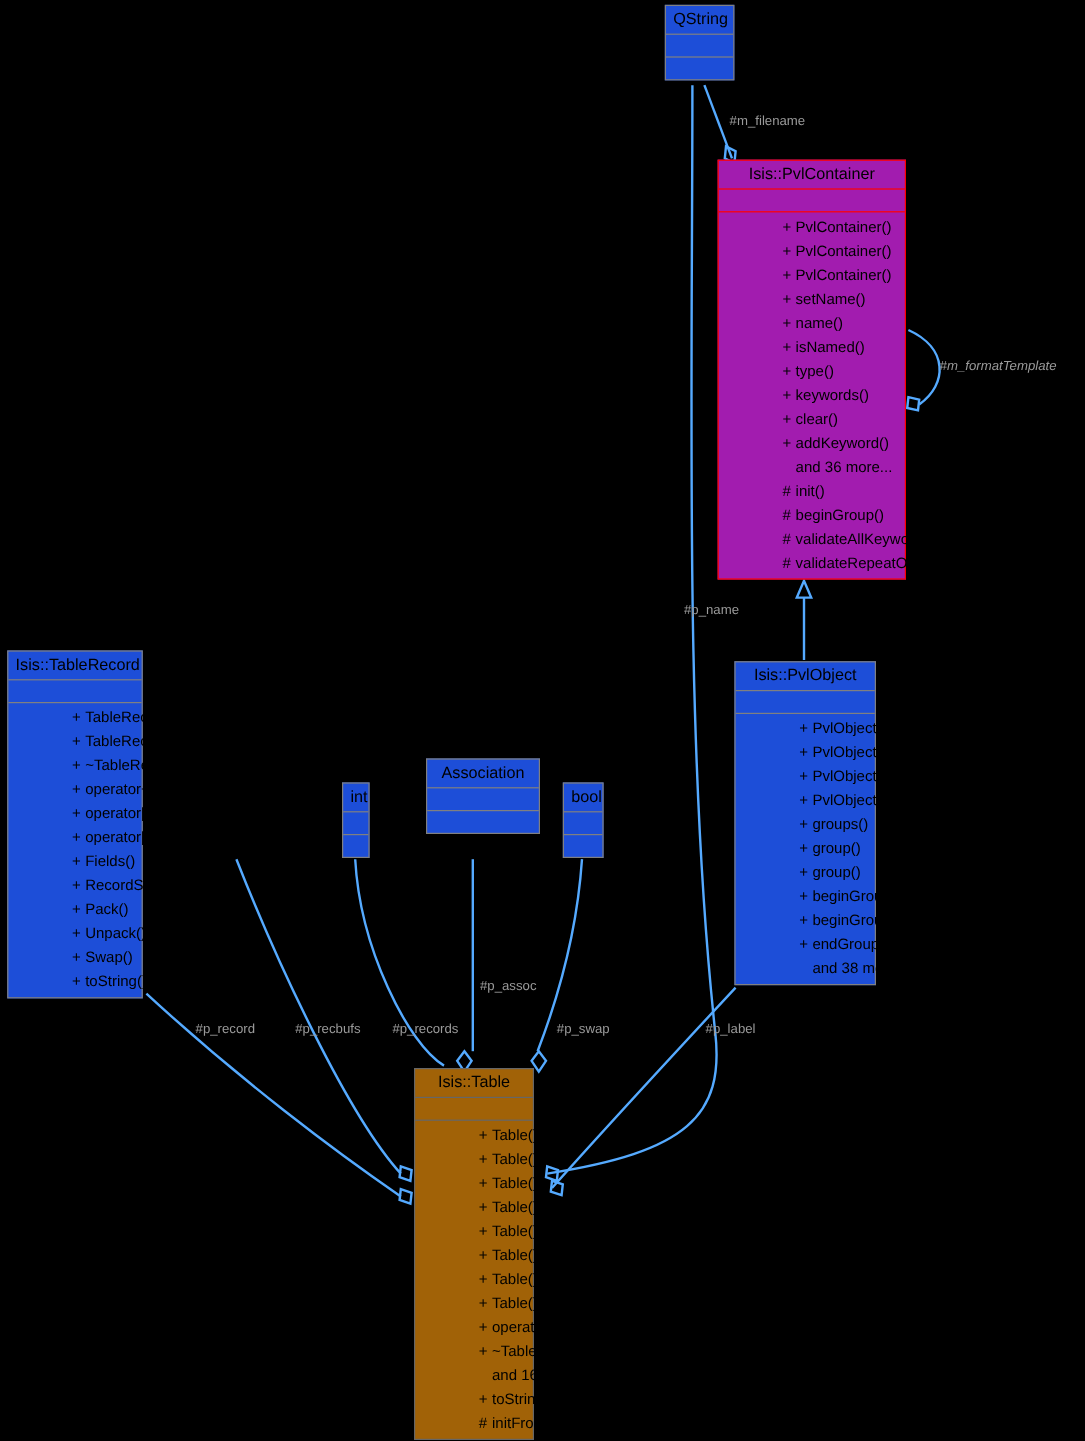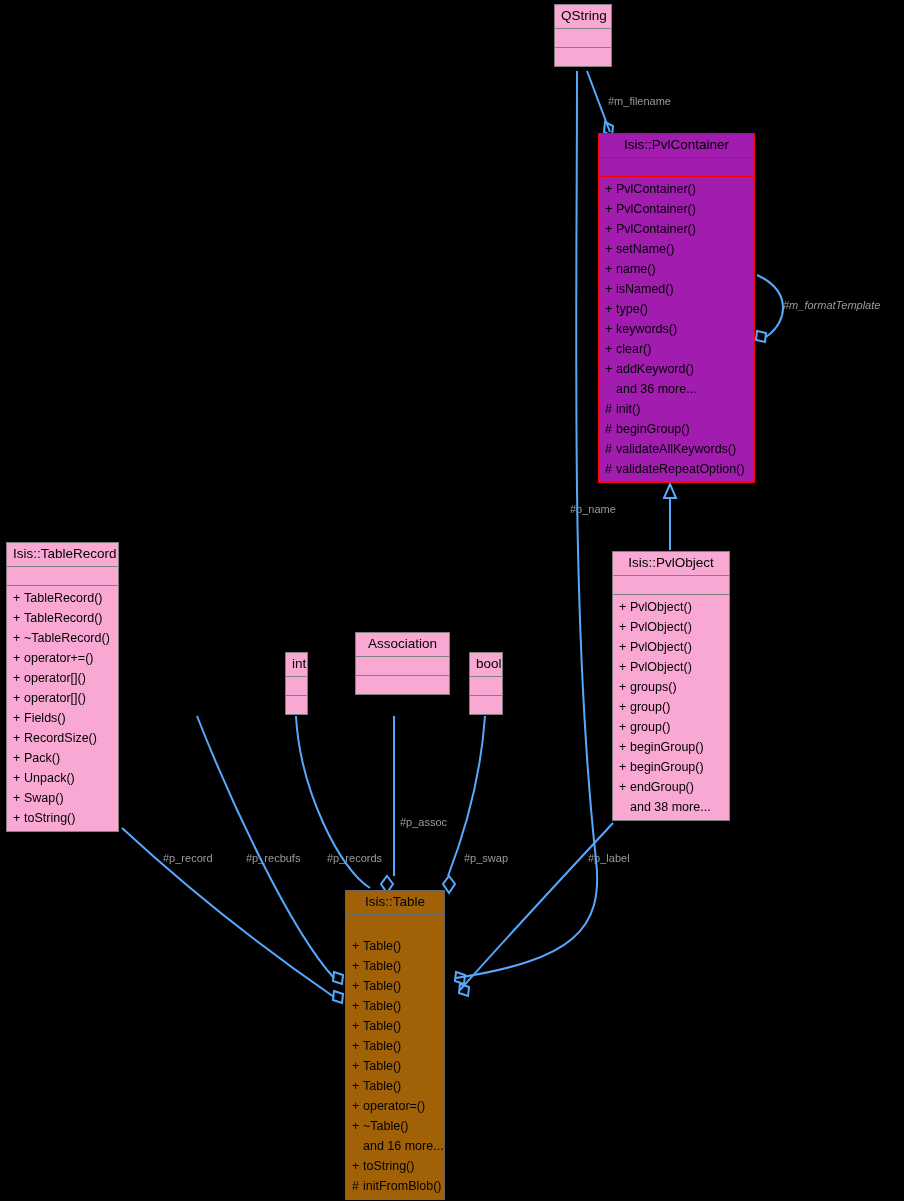--- a/index.html
+++ b/index.html
@@ -20,21 +20,21 @@
     position: absolute;
     left: 0;
     top: 0;
     width: 904px;
     height: 1201px;
     pointer-events: none;
   }
   .node {
     position: absolute;
     box-sizing: border-box;
-    background: #f9a8d4;
+    background: #1d4ed8;
     border: 1px solid #808080;
     z-index: 5;
   }
   .node .title {
     text-align: center;
     font-size: 13.5px;
     color: #000000;
     padding: 3px 6px 4px 6px;
     white-space: nowrap;
     border-bottom: 1px solid #808080;
@@ -46,20 +46,21 @@
   }
   .node .ops {
     padding: 2px 0 3px 0;
   }
   .node .row {
     font-size: 12.5px;
     color: #000000;
     line-height: 20px;
     padding: 0 5px 0 6px;
     white-space: nowrap;
+    margin-left: 47px;
   }
   .node .row .vis {
     display: inline-block;
     width: 11px;
   }
   .node.empty-ops .ops { min-height: 18px; padding: 0; }
 
   
   .node.current {
     background: #a16207;

